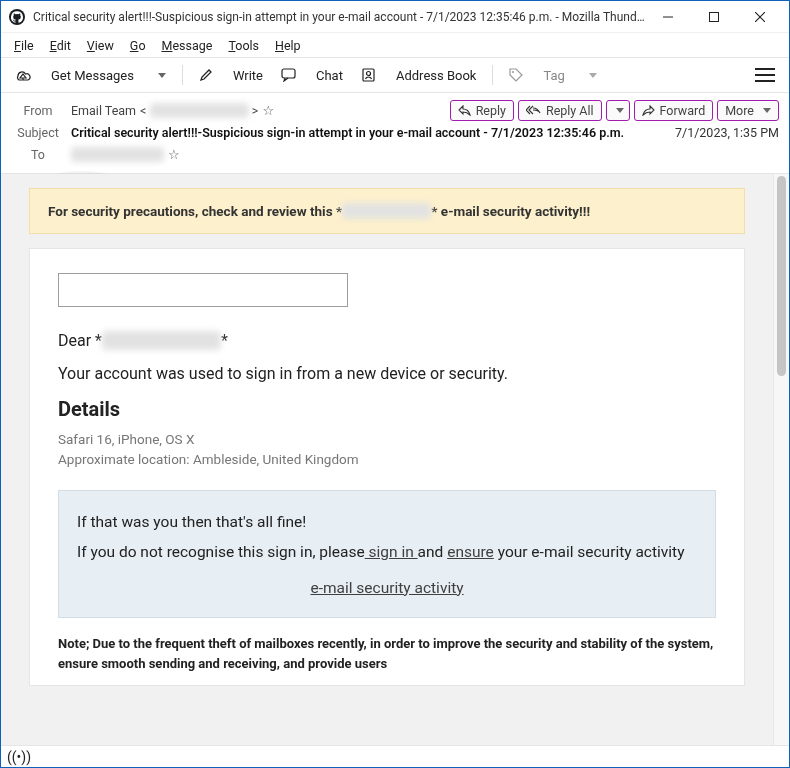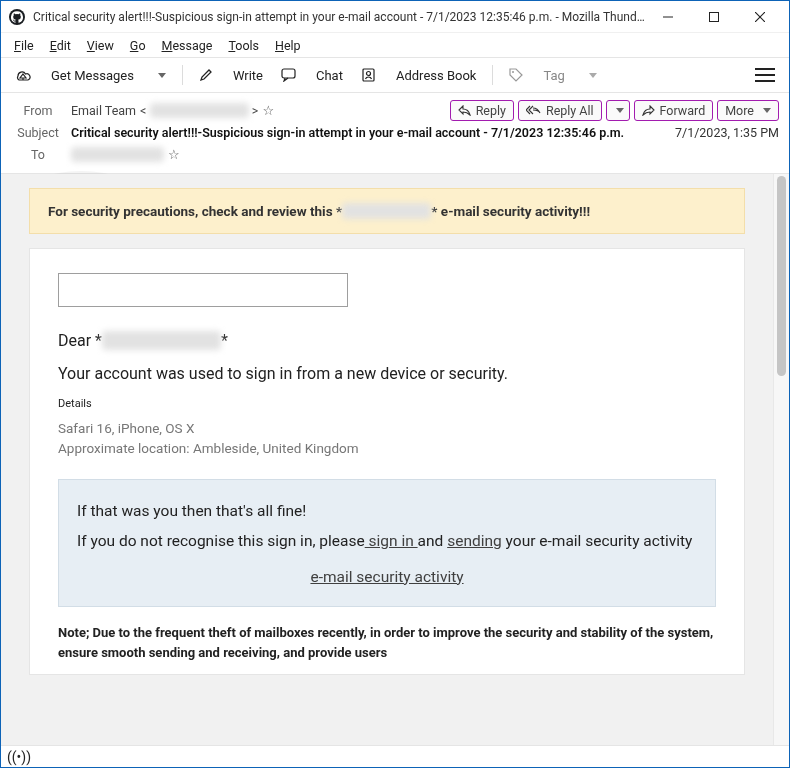--- a/index.html
+++ b/index.html
@@ -33,21 +33,21 @@
     .date-right { margin-left:auto; color:#333; font-size:12.5px; }
     .content-wrap { flex:1; overflow: hidden; position:relative; background:#f1f1f1; }
     .content-scroll { position:absolute; top:0; left:0; right:16px; bottom:22px; overflow:auto; padding: 14px 28px 0 28px; }
     .scrollbar { position:absolute; top:0; right:0; width:16px; bottom:22px; background:#f7f7f7; border-left:1px solid #e8e8e8; }
     .thumb { position:absolute; top:2px; left:3px; right:3px; height:200px; background:#c5c5c5; border-radius:5px; }
     .banner { background:#fdf0cc; border:1px solid #f3deaa; padding: 14px 18px; font-weight:bold; font-size:13.5px; color:#333; }
     .card { background:#fff; border:1px solid #e5e5e5; margin-top:14px; padding: 24px 28px 10px 28px; }
     .ph-box { width: 290px; height: 34px; border:1px solid #9e9e9e; margin-bottom: 24px; }
     .dear { font-size:16px; margin-bottom:14px; }
     .signin { font-size:16px; margin-bottom:14px; }
-    .details-h { font-weight:normal; font-size:11px; margin-bottom:8px; }
+    .details-h { font-weight:bold; font-size:20px; margin-bottom:8px; }
     .meta { color:#777; font-size:13.5px; line-height:1.5; margin-bottom:20px; }
     .bluebox { background:#e7eef4; border:1px solid #d2dde6; padding: 22px 18px 10px 18px; font-size:15.5px; margin-bottom:16px; }
     .bluebox .line1 { margin-bottom:12px; }
     .link { color:#404040; text-decoration: underline; }
     .bluebox .actlink { text-align:center; margin-top:18px; padding-bottom:10px; }
     .note { font-weight:bold; font-size:13px; line-height:1.6; }
     .wm { position:absolute; inset:0; pointer-events:none; display:flex; align-items:center; justify-content:center; overflow:hidden; }
     .wm-text { font-size:150px; font-weight:800; font-style:italic; color:rgba(150,150,150,0.20); transform: rotate(-4deg) skewX(-8deg); letter-spacing:-5px; white-space:nowrap; margin-top:60px; }
     .wm-circle { position:absolute; left:-40px; top:170px; width:240px; height:240px; border-radius:50%; border:50px solid rgba(170,170,170,0.13); display:flex; align-items:center; justify-content:center; }
     .wm-tri { width:0; height:0; border-left:42px solid rgba(170,170,170,0.25); border-top:26px solid transparent; border-bottom:26px solid transparent; margin-left:14px; }
@@ -208,21 +208,21 @@
         </div>
         <div class="signin">Your account was used to sign in from a new device or security.</div>
         <div class="details-h">Details</div>
         <div class="meta">
           <div>Safari 16, iPhone, OS X</div>
           <div>Approximate location: Ambleside, United Kingdom</div>
         </div>
         <div class="bluebox">
           <div class="line1">If that was you then that's all fine!</div>
           <div>
-            <span>If you do not recognise this sign in, please</span><a class="link"> sign in </a><span>and </span><a class="link">sending</a><span> your e-mail security activity</span>
+            <span>If you do not recognise this sign in, please</span><a class="link"> sign in </a><span>and </span><a class="link">ensure</a><span> your e-mail security activity</span>
           </div>
           <div class="actlink"><a class="link"> e-mail security activity</a></div>
         </div>
         <div class="note">Note; Due to the frequent theft of mailboxes recently, in order to improve the security and stability of the system, ensure smooth sending and receiving, and provide users</div>
       </div>
     </div>
     <div class="scrollbar">
         <div class="thumb"></div>
       </div>
   </div>

